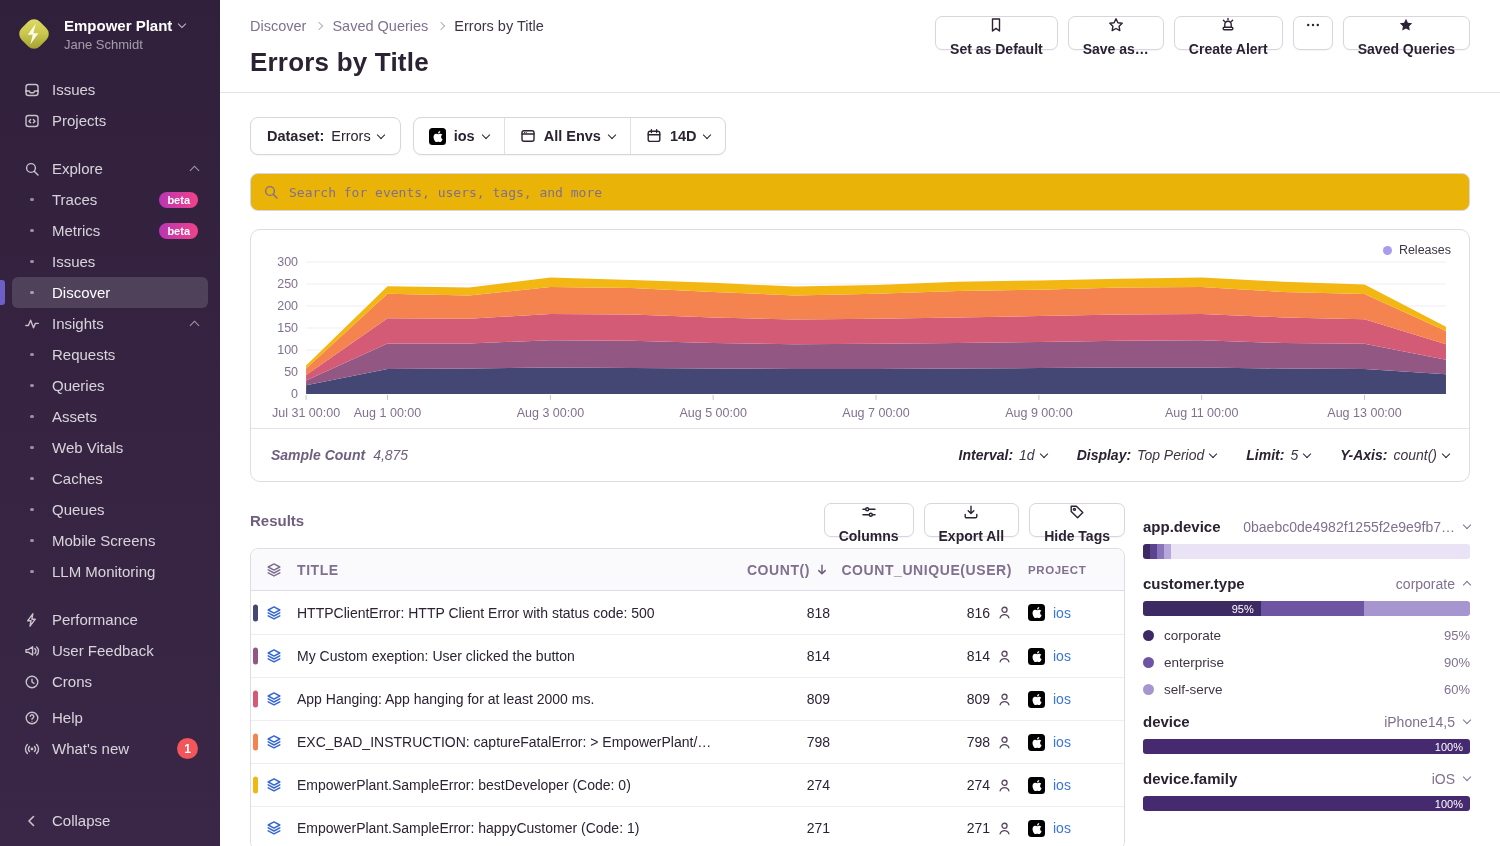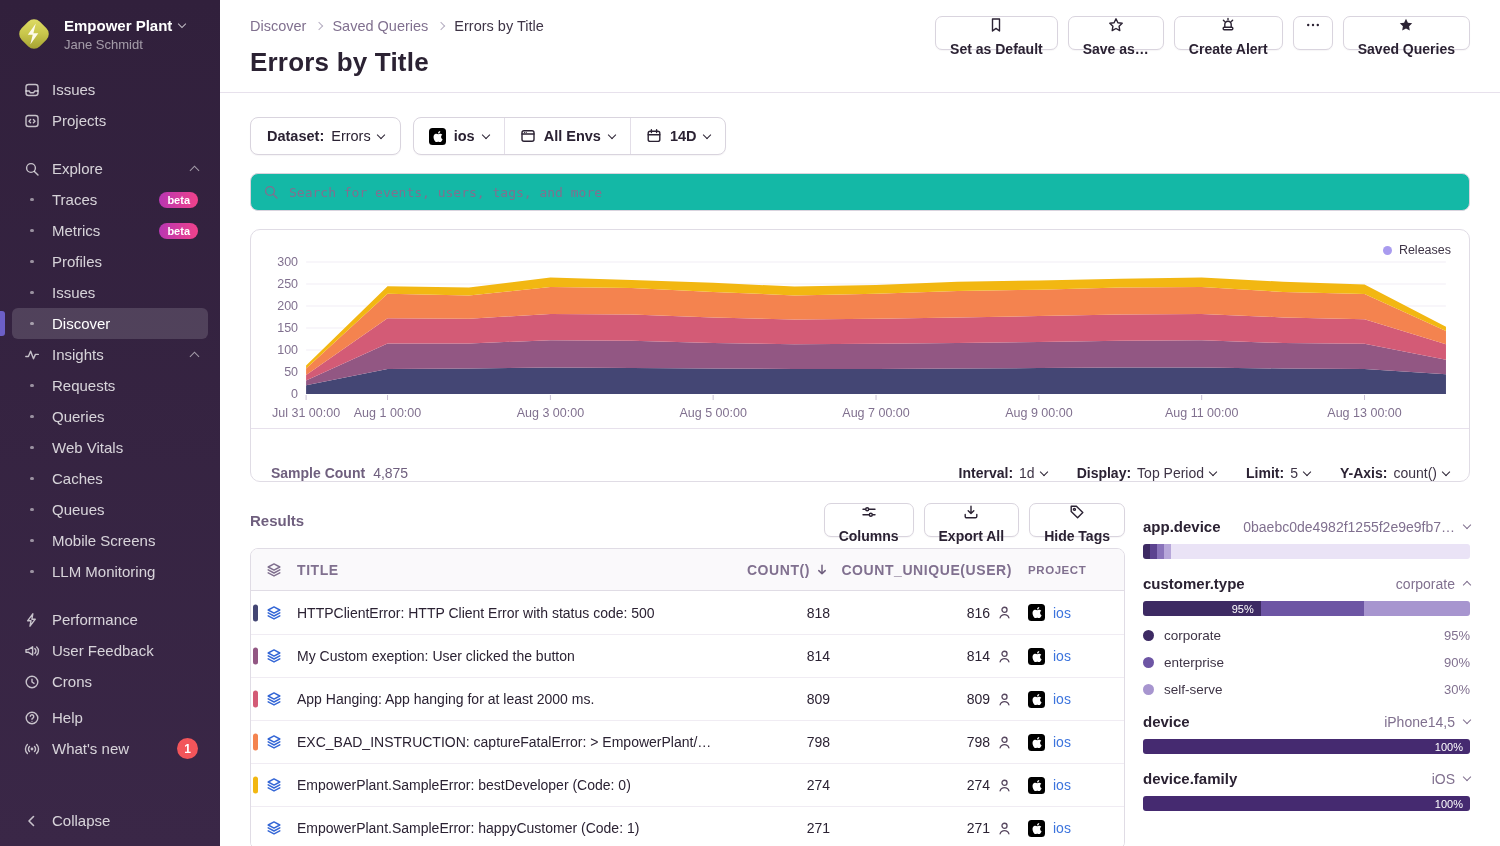--- a/index.html
+++ b/index.html
@@ -48,30 +48,30 @@
   .filter-row{display:flex;gap:12px;margin-top:24px;}
   .control{display:flex;align-items:center;height:38px;border:1px solid #d9d4de;border-radius:8px;background:#fff;font-size:14.5px;box-shadow:0 1px 1px rgba(43,34,51,.04);}
   .dataset{padding:0 16px;gap:7px;cursor:pointer;}
   .dataset .lbl{font-weight:700;}
   .pf-seg{display:flex;align-items:center;gap:8px;padding:0 15px;font-weight:700;height:100%;cursor:pointer;}
   .pf-seg + .pf-seg{border-left:1px solid #e3dee8;}
   .pf-seg .seg-ic{display:flex;color:#2b2233;}
   .control .cv, .cf .cv{color:#2b2233;width:6px;height:6px;}
 
   .search-row{margin-top:18px;position:relative;}
-  .search-input{width:100%;height:38px;border:1px solid #d9d4de;border-radius:8px;padding:0 14px 0 38px;font-family:"DejaVu Sans Mono",monospace;font-size:13px;color:#2b2233;outline:none;background:#14b8a6;}
+  .search-input{width:100%;height:38px;border:1px solid #d9d4de;border-radius:8px;padding:0 14px 0 38px;font-family:"DejaVu Sans Mono",monospace;font-size:13px;color:#2b2233;outline:none;background:#eab308;}
   .search-input::placeholder{color:#80708f;}
   .search-ic{position:absolute;left:13px;top:50%;transform:translateY(-50%);color:#80708f;display:flex;}
 
   .chart-panel{margin-top:18px;border:1px solid #e0dce5;border-radius:10px;position:relative;background:#fff;}
   .chart-legend{position:absolute;top:13px;right:18px;display:flex;align-items:center;gap:7px;font-size:12.5px;color:#3e3446;cursor:pointer;}
   .legend-dot{width:9px;height:9px;border-radius:50%;}
   #chart-svg{display:block;width:100%;height:198px;}
   #chart-svg .ax{fill:#80708f;font-size:12.5px;font-family:"Liberation Sans",sans-serif;}
-  .chart-footer{display:flex;align-items:flex-end;justify-content:space-between;border-top:1px solid #e7e1ec;padding:0 20px;height:53px;}
+  .chart-footer{display:flex;align-items:center;justify-content:space-between;border-top:1px solid #e7e1ec;padding:0 20px;height:53px;font-style:italic;}
   .sample{font-size:14px;color:#6f5f7e;}
   .sample .lbl{font-weight:700;margin-right:8px;}
   .cf-controls{display:flex;gap:30px;}
   .cf{display:flex;align-items:center;gap:6px;font-size:14px;cursor:pointer;}
   .cf .lbl{font-weight:700;}
   .cf .val{color:#3e3446;}
 
   .results-wrap{display:flex;margin-top:20px;align-items:flex-start;}
   .results-main{width:875px;flex-shrink:0;}
   .results-head{display:flex;align-items:center;justify-content:space-between;height:36px;}
@@ -177,26 +177,20 @@
         <span class="ic">
           <span class="dot"></span>
         </span>
         <span class="lab">Metrics</span>
         <span class="badge-beta">beta</span>
       </div>
       <div class="nav-item sub">
         <span class="ic">
           <span class="dot"></span>
         </span>
-        <span class="lab">Profiles</span>
-      </div>
-      <div class="nav-item sub">
-        <span class="ic">
-          <span class="dot"></span>
-        </span>
         <span class="lab">Issues</span>
       </div>
       <div class="nav-item sub active">
         <span class="ic">
           <span class="dot"></span>
         </span>
         <span class="lab">Discover</span>
       </div>
       <div class="nav-item section">
         <span class="ic">
@@ -213,20 +207,26 @@
         <span class="ic">
           <span class="dot"></span>
         </span>
         <span class="lab">Requests</span>
       </div>
       <div class="nav-item sub">
         <span class="ic">
           <span class="dot"></span>
         </span>
         <span class="lab">Queries</span>
+      </div>
+      <div class="nav-item sub">
+        <span class="ic">
+          <span class="dot"></span>
+        </span>
+        <span class="lab">Assets</span>
       </div>
       <div class="nav-item sub">
         <span class="ic">
           <span class="dot"></span>
         </span>
         <span class="lab">Web Vitals</span>
       </div>
       <div class="nav-item sub">
         <span class="ic">
           <span class="dot"></span>
@@ -755,21 +755,21 @@
                 <span class="leg-pct">95%</span>
               </div>
               <div class="tag-leg-row">
                 <span class="leg-dot" style="background:#6d55a4"></span>
                 <span>enterprise</span>
                 <span class="leg-pct">90%</span>
               </div>
               <div class="tag-leg-row">
                 <span class="leg-dot" style="background:#a795cf"></span>
                 <span>self-serve</span>
-                <span class="leg-pct">30%</span>
+                <span class="leg-pct">60%</span>
               </div>
             </div>
             <div class="tag-sec">
               <div class="tag-head">
                 <span class="tag-key">device</span>
                 <span class="tag-val">
                   <span class="tv">iPhone14,5</span>
                   <span class="cv down"></span>
                 </span>
               </div>

